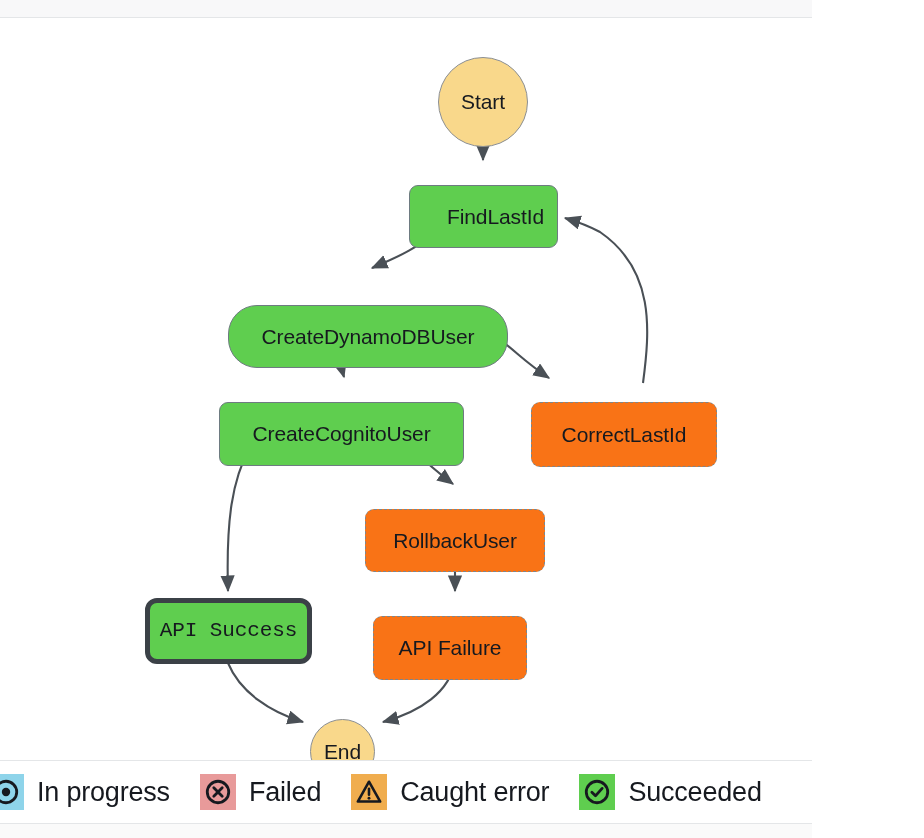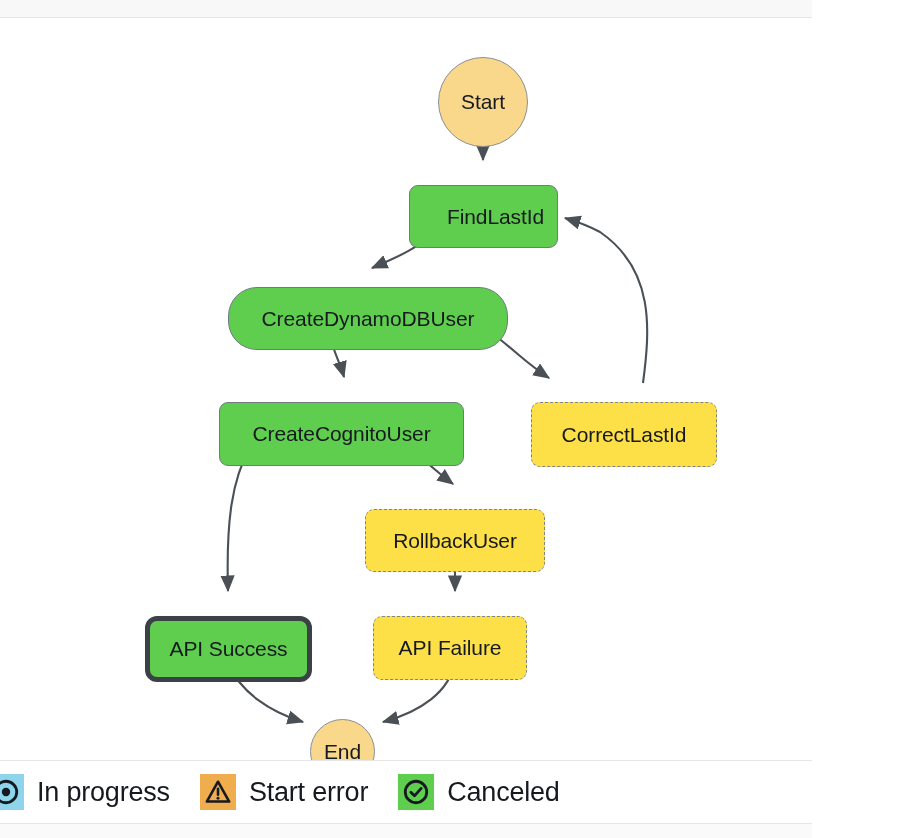--- a/index.html
+++ b/index.html
@@ -63,21 +63,21 @@
   }
 
   .node.task {
     border-radius: 9px;
   }
   .node.succeeded {
     background: #5fce4f;
     border: 1.4px solid #6e7b81;
   }
   .node.inactive {
-    background: #fde047;
+    background: #f97316;
     border: 1.6px dashed #7d868c;
     text-align: right;
   }
   .node.selected {
     border: 5px solid #3b4147;
     border-radius: 12px;
   }
 
   .node.terminal {
     border-radius: 50%;
@@ -177,37 +177,37 @@
     </svg>
 
     <div class="node terminal" style="left:438px; top:38px; width:90px; height:90px;">
       <span>Start</span>
     </div>
 
     <div class="node task succeeded" style="left:409px; top:166px; width:149px; height:63px;padding-left:24px;">
       <span>FindLastId</span>
     </div>
 
-    <div class="node task succeeded" style="left:228px; top:268px; width:280px; height:63px;border-radius:29px;">
+    <div class="node task succeeded" style="left:228px; top:286px; width:280px; height:63px;border-radius:29px;">
       <span>CreateDynamoDBUser</span>
     </div>
 
     <div class="node task inactive" style="left:531px; top:383px; width:186px; height:65px;">
       <span>CorrectLastId</span>
     </div>
 
     <div class="node task inactive" style="left:365px; top:490px; width:180px; height:63px;">
       <span>RollbackUser</span>
     </div>
 
     <div class="node task succeeded" style="left:219px; top:383px; width:245px; height:64px;">
       <span>CreateCognitoUser</span>
     </div>
 
-    <div class="node task succeeded selected" style="left:145px; top:597px; width:167px; height:66px;">
+    <div class="node task succeeded selected" style="left:145px; top:579px; width:167px; height:66px;font-family:Liberation Mono, monospace;">
       <span>API Success</span>
     </div>
 
     <div class="node task inactive" style="left:373px; top:597px; width:154px; height:64px;">
       <span>API Failure</span>
     </div>
 
     <div class="node terminal" style="left:310px; top:700px; width:65px; height:65px;">
       <span>End</span>
     </div>
@@ -220,40 +220,49 @@
       <div class="legend-item">
         <div class="legend-swatch" style="background:#8ed4ea;">
           <svg width="28" height="28" viewBox="0 0 24 24" aria-hidden="true">
             <circle cx="12" cy="12" r="9.2" fill="none" stroke="#16191f" stroke-width="2.4"></circle>
             <circle cx="12" cy="12" r="3.6" fill="#16191f"></circle>
           </svg>
         </div>
         <span class="legend-label">In progress</span>
       </div>
 
+      <div class="legend-item">
+        <div class="legend-swatch" style="background:#e89a9a;">
+          <svg width="28" height="28" viewBox="0 0 24 24" aria-hidden="true">
+            <circle cx="12" cy="12" r="9.2" fill="none" stroke="#16191f" stroke-width="2.4"></circle>
+            <path d="M8.4,8.4 L15.6,15.6 M15.6,8.4 L8.4,15.6" stroke="#16191f" stroke-width="2.4" stroke-linecap="round"></path>
+          </svg>
+        </div>
+        <span class="legend-label">Failed</span>
+      </div>
 
       <div class="legend-item">
         <div class="legend-swatch" style="background:#f0ad4e;">
           <svg width="28" height="28" viewBox="0 0 24 24" aria-hidden="true">
             <path d="M12,3.2 L21.6,20.2 L2.4,20.2 Z" fill="none" stroke="#16191f" stroke-width="2.2" stroke-linejoin="round"></path>
             <path d="M12,9.2 L12,14.4" stroke="#16191f" stroke-width="2.2" stroke-linecap="round"></path>
             <circle cx="12" cy="17.3" r="1.25" fill="#16191f"></circle>
           </svg>
         </div>
-        <span class="legend-label">Start error</span>
+        <span class="legend-label">Caught error</span>
       </div>
 
 
       <div class="legend-item">
         <div class="legend-swatch" style="background:#5fce4f;">
           <svg width="28" height="28" viewBox="0 0 24 24" aria-hidden="true">
             <circle cx="12" cy="12" r="9.2" fill="none" stroke="#16191f" stroke-width="2.4"></circle>
             <path d="M7.6,12.2 L10.7,15.3 L16.4,8.9" fill="none" stroke="#16191f" stroke-width="2.4" stroke-linecap="round" stroke-linejoin="round"></path>
           </svg>
         </div>
-        <span class="legend-label">Canceled</span>
+        <span class="legend-label">Succeeded</span>
       </div>
 
     </div>
     <div class="legend-bottom-strip"></div>
   </div>
 
 </div>
 
 </body></html>

